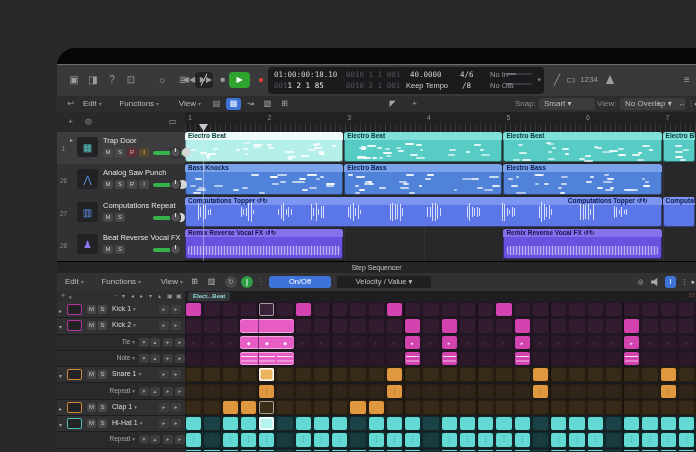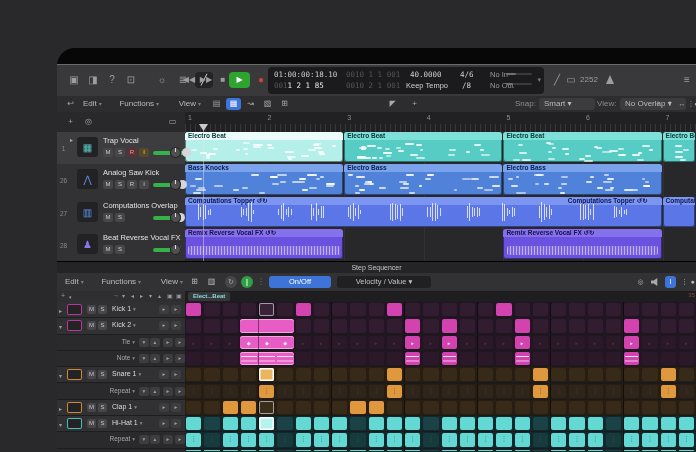--- a/index.html
+++ b/index.html
@@ -131,21 +131,21 @@
       <div class="tbi" style="left: 117px; width: 18px;">≣</div>
       <div class="tbi active" style="left: 138px; width: 18px;">╱</div>
       <div class="tbi sm" style="left: 124px; width: 14px; font-size: 8px;">◀◀</div>
       <div class="tbi sm" style="left: 141px; width: 14px; font-size: 8px;">▶▶</div>
       <div class="tbi sm" style="left: 158px; width: 14px; font-size: 8px;">■</div>
       <div class="tbi sm playbtn" style="left: 172px; width: 21px; font-size: 8px;">▶</div>
       <div class="tbi sm recbtn" style="left: 196px; width: 14px; font-size: 10px;">●</div>
       <div class="tbi sm" style="left: 210px; width: 14px; font-size: 8px;">↻</div>
       <div class="tbi" style="left: 492px; width: 14px;">╱</div>
       <div class="tbi" style="left: 506px; width: 14px;">▭</div>
-      <div class="tbi sm" style="left: 522px; width: 20px;">2252</div>
+      <div class="tbi sm" style="left: 522px; width: 20px;">1234</div>
       <div class="tbi" style="left: 545px; width: 12px;">
         <div class="metro" style="margin: 3px auto;"></div>
       </div>
       <div class="tbi" style="left: 622px; width: 14px;">≡</div>
     </div>
 
   <div class="abs lcd">
     <span class="cell" style="left:6px;top:3px;">01:00:00:18.10</span>
     <span class="cell" style="left:6px;top:14px;"><span class="dim">001</span><span style="color:#e8e8ea">1 2 1  85</span></span>
     <span class="cell dim" style="left:78px;top:3px;">0010 1 1 001</span>
@@ -516,45 +516,45 @@
           <div class="rlabel" style="color: rgb(24, 15, 74);">Remix Reverse Vocal FX ↺↻</div>
           <div class="noiseband"></div>
         </div>
       </div>
     </div>
   <div id="theads">
       <div class="abs thead sel" style="left: 57px; top: 132px; height: 32px;">
         <div class="tnum">1</div>
         <div class="tdisc">▸</div>
         <div class="ticon" style="color: rgb(89, 202, 195);">▦</div>
-        <div class="tname">Trap Vocal</div>
+        <div class="tname">Trap Door</div>
         <div class="msbox" style="left: 46px;">M</div>
         <div class="msbox" style="left: 58px;">S</div>
         <div class="msbox r-on" style="left: 70px;">R</div>
         <div class="msbox i-on" style="left: 82px;">I</div>
         <div class="vslider" style="left: 96px; width: 34.1px;"></div>
         <div class="vknob" style="left: 125.1px;"></div>
         <div class="pknob" style="left: 113px;"></div>
       </div>
       <div class="abs thead" style="left: 57px; top: 164px; height: 33px;">
         <div class="tnum">26</div>
         <div class="ticon" style="color: rgb(95, 144, 232);">⋀</div>
-        <div class="tname">Analog Saw Kick</div>
+        <div class="tname">Analog Saw Punch</div>
         <div class="msbox" style="left: 46px;">M</div>
         <div class="msbox" style="left: 58px;">S</div>
         <div class="msbox" style="left: 70px;">R</div>
         <div class="msbox" style="left: 82px;">I</div>
         <div class="vslider" style="left: 96px; width: 30.2px;"></div>
         <div class="vknob" style="left: 121.2px;"></div>
         <div class="pknob" style="left: 113px;"></div>
       </div>
       <div class="abs thead" style="left: 57px; top: 197px; height: 32px;">
         <div class="tnum">27</div>
         <div class="ticon" style="color: rgb(95, 144, 232);">▥</div>
-        <div class="tname">Computations Overlap</div>
+        <div class="tname">Computations Repeat</div>
         <div class="msbox" style="left: 46px;">M</div>
         <div class="msbox" style="left: 58px;">S</div>
         <div class="vslider" style="left: 96px; width: 27.6px;"></div>
         <div class="vknob" style="left: 118.6px;"></div>
         <div class="pknob" style="left: 113px;"></div>
       </div>
       <div class="abs thead" style="left: 57px; top: 229px; height: 32px;">
         <div class="tnum">28</div>
         <div class="ticon" style="color: rgb(138, 118, 240);">♟</div>
         <div class="tname">Beat Reverse Vocal FX</div>

